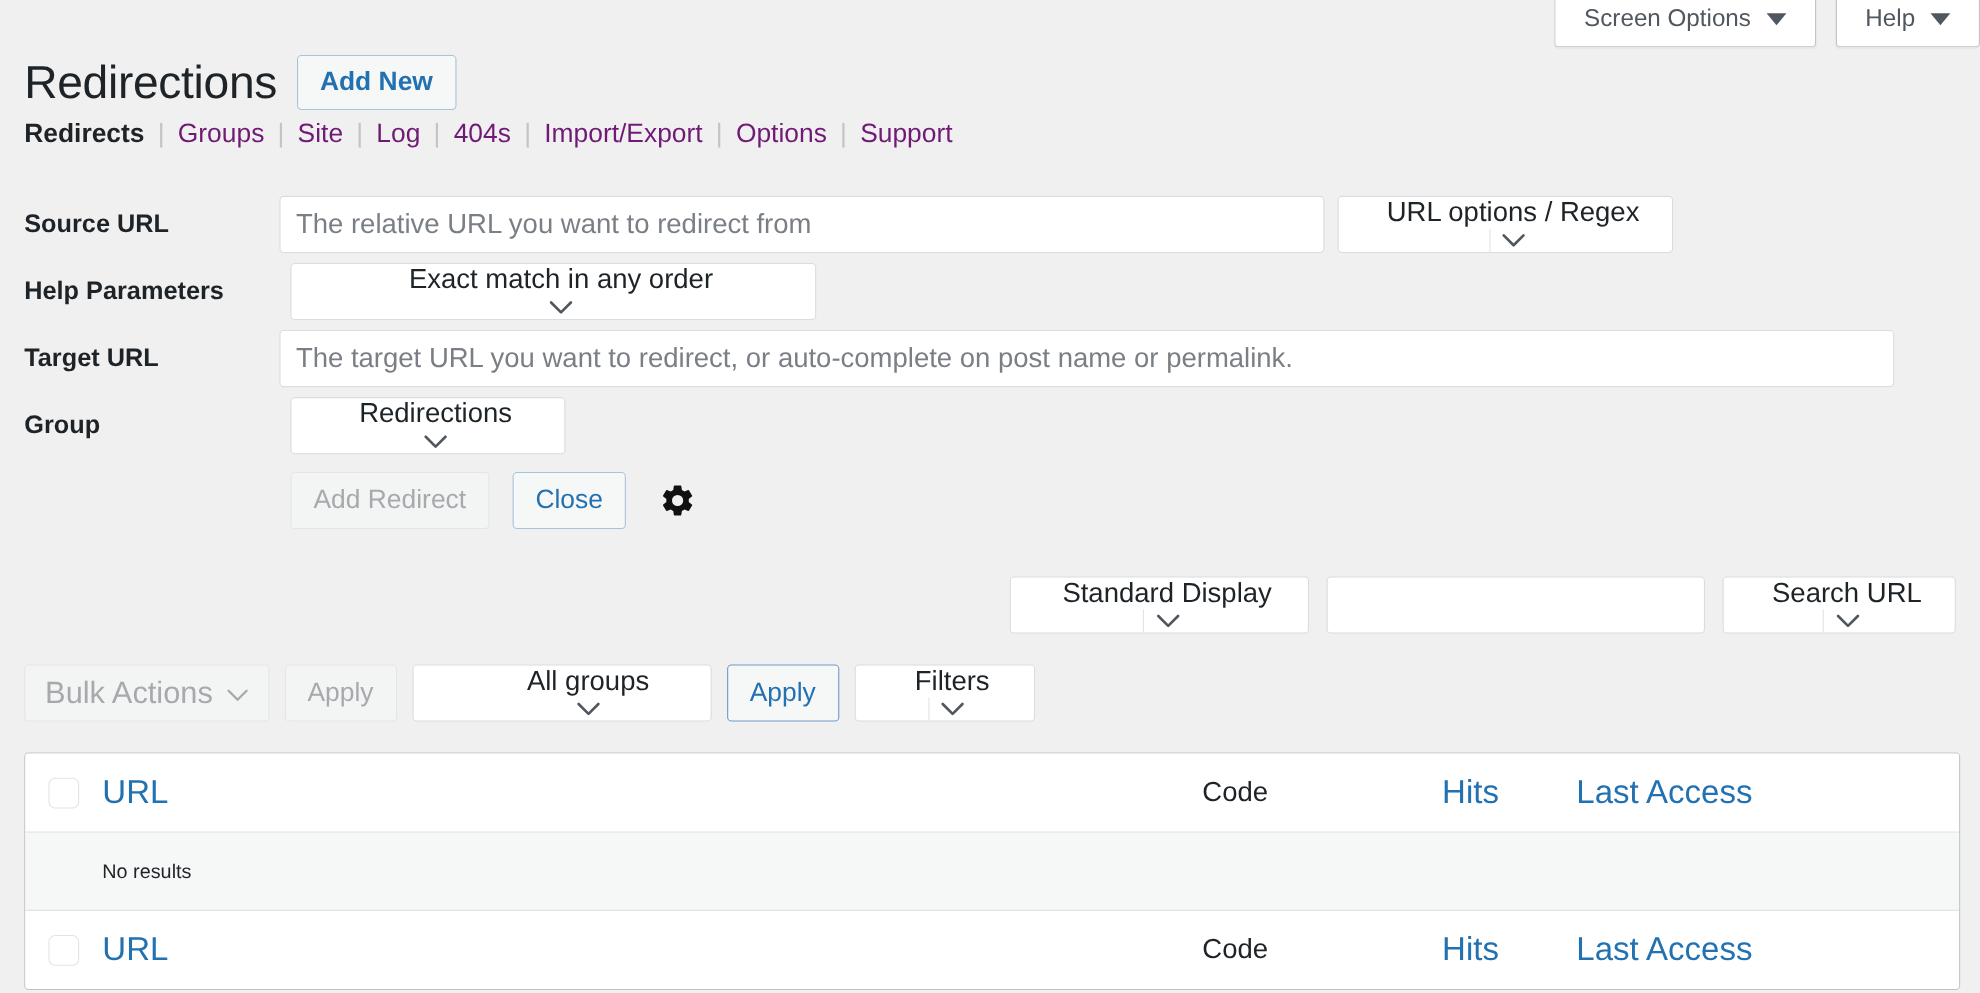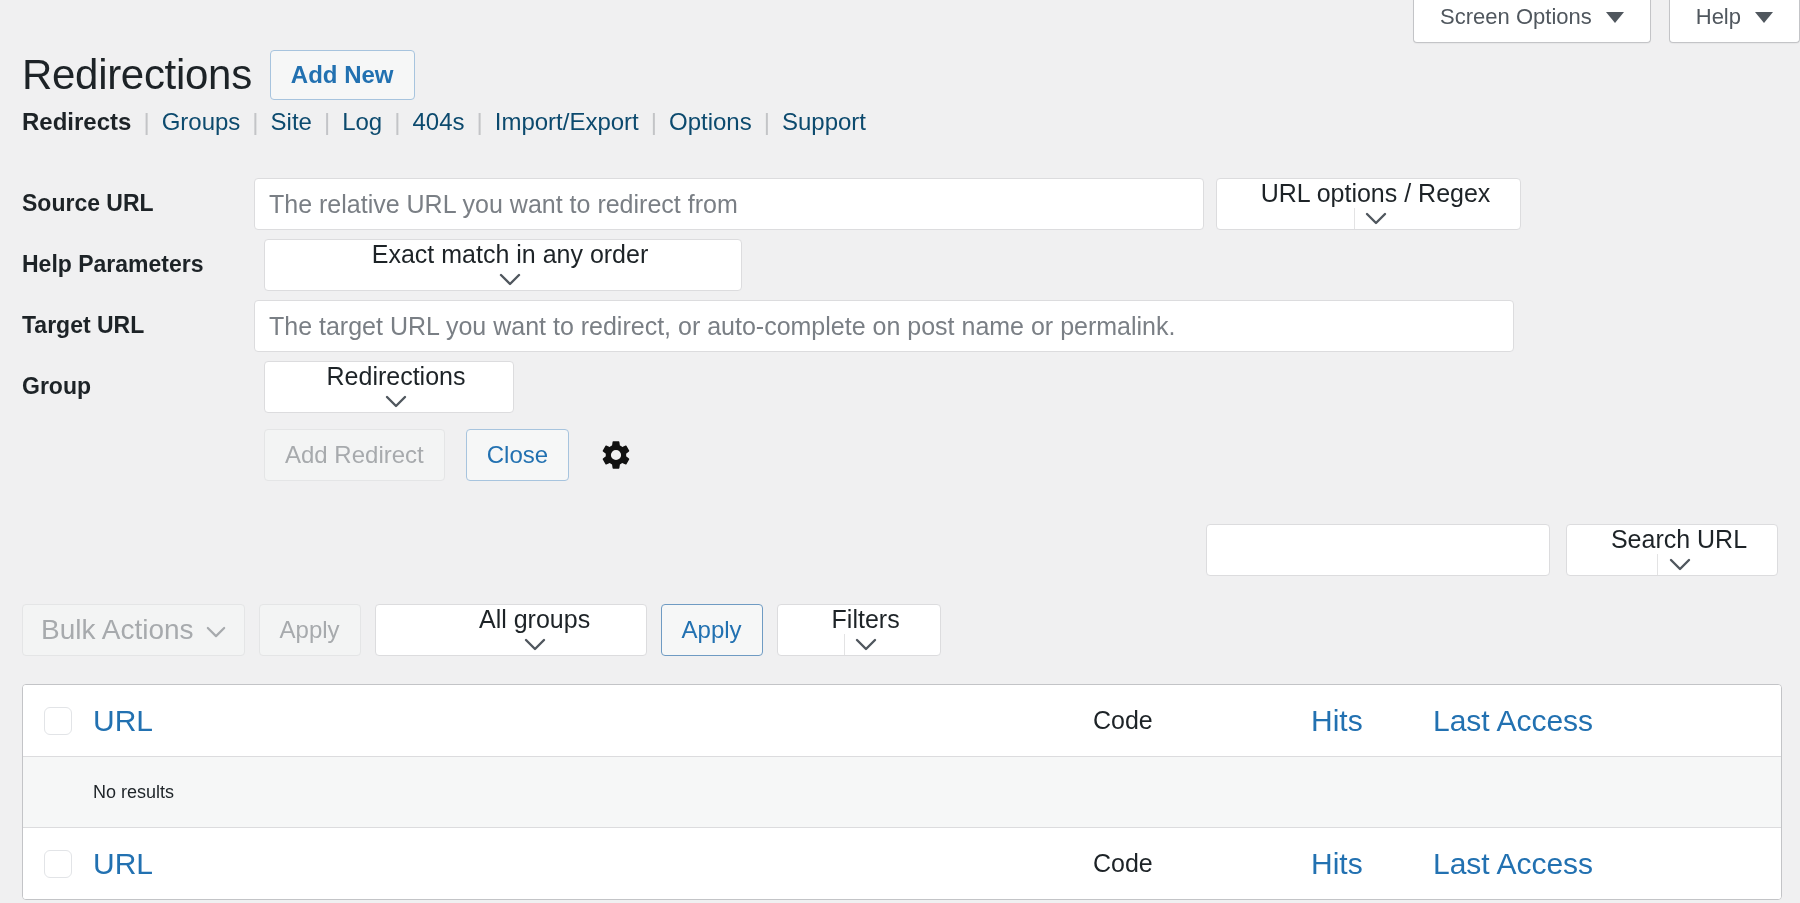--- a/index.html
+++ b/index.html
@@ -65,21 +65,21 @@
   }
 
   
   .subnav {
     position: absolute; left: 22px; top: 108px;
     display: flex; align-items: baseline;
     font-size: 24px;
     white-space: nowrap;
   }
   .subnav .current { color: #1d2327; font-weight: 700; }
-  .subnav a { color: #0c4a6e; text-decoration: none; cursor: pointer; }
+  .subnav a { color: #701a75; text-decoration: none; cursor: pointer; }
   .subnav .sep { color: #c3c4c7; margin: 0 12px; font-weight: 300; }
 
   
   .form { position: absolute; left: 22px; top: 178px; width: 1760px; }
   .form-row { display: flex; align-items: flex-start; margin-bottom: 9px; min-height: 52px; }
   .form-label {
     width: 232px; flex: none;
     font-size: 23px; font-weight: 700; color: #1d2327;
     padding-top: 12px;
   }
@@ -89,21 +89,21 @@
     border-radius: 4px;
     font-size: 25px;
     color: #1d2327;
     padding: 9px 14px;
     height: 52px;
     font-family: inherit;
     outline: none;
   }
   .text-input::placeholder { color: #7a7f85; opacity: 1; }
   #source-url-input { width: 950px; }
-  #target-url-input { width: 1260px; }
+  #target-url-input { width: 1468px; }
 
   .select-box {
     background: #fff;
     border: 1px solid #dcdcde;
     border-radius: 4px;
     height: 52px;
     display: flex; align-items: center;
     font-size: 25px; color: #1d2327;
     padding: 0 0 0 14px;
     cursor: pointer;
@@ -324,20 +324,28 @@
           <svg width="34" height="34" viewBox="0 0 24 24" fill="#111">
             <path d="M19.14 12.94a7.07 7.07 0 0 0 .06-.94 7.07 7.07 0 0 0-.06-.94l2.03-1.58a.5.5 0 0 0 .12-.62l-1.92-3.32a.5.5 0 0 0-.6-.22l-2.39.96a7.1 7.1 0 0 0-1.63-.94l-.36-2.54a.5.5 0 0 0-.49-.42h-3.84a.5.5 0 0 0-.49.42l-.36 2.54c-.59.24-1.13.56-1.63.94l-2.39-.96a.5.5 0 0 0-.6.22L2.67 8.86a.5.5 0 0 0 .12.62l2.03 1.58c-.04.31-.06.63-.06.94s.02.63.06.94l-2.03 1.58a.5.5 0 0 0-.12.62l1.92 3.32c.12.22.38.3.6.22l2.39-.96c.5.38 1.04.7 1.63.94l.36 2.54c.04.24.25.42.49.42h3.84c.24 0 .45-.18.49-.42l.36-2.54c.59-.24 1.13-.56 1.63-.94l2.39.96c.22.08.48 0 .6-.22l1.92-3.32a.5.5 0 0 0-.12-.62l-2.03-1.58zM12 15.6A3.6 3.6 0 1 1 12 8.4a3.6 3.6 0 0 1 0 7.2z"></path>
           </svg>
         </button>
       </div>
     </div>
 
   </div>
 
   <div class="search-row">
+    <div class="select-box split" id="display-select">
+      <span class="label">Standard Display</span>
+      <span class="chev">
+        <svg width="22" height="14" viewBox="0 0 22 14">
+            <path d="M2 2 L11 11 L20 2" fill="none" stroke="#50575e" stroke-width="2.4" stroke-linecap="round" stroke-linejoin="round"></path>
+          </svg>
+      </span>
+    </div>
     <input class="text-input" id="search-input" type="text" placeholder="" style="">
     <div class="select-box split" id="search-type-select">
       <span class="label">Search URL</span>
       <span class="chev">
         <svg width="22" height="14" viewBox="0 0 22 14">
             <path d="M2 2 L11 11 L20 2" fill="none" stroke="#50575e" stroke-width="2.4" stroke-linecap="round" stroke-linejoin="round"></path>
           </svg>
       </span>
     </div>
   </div>

